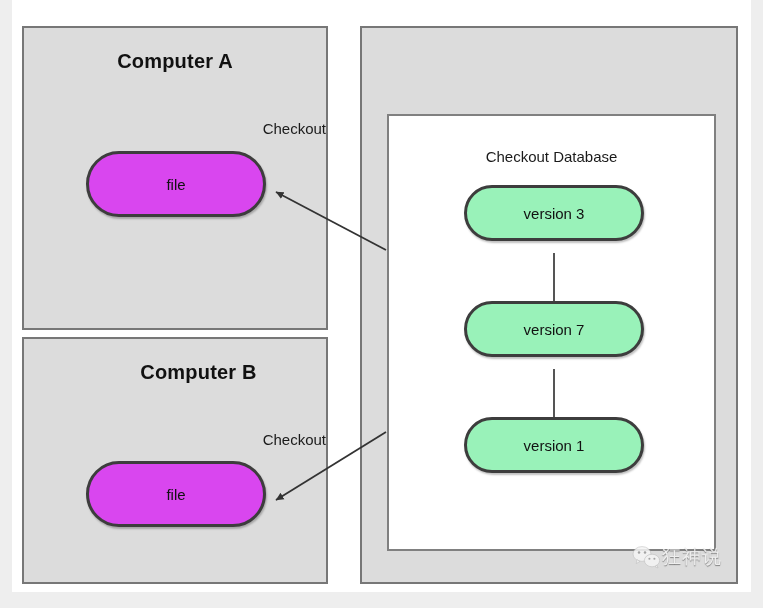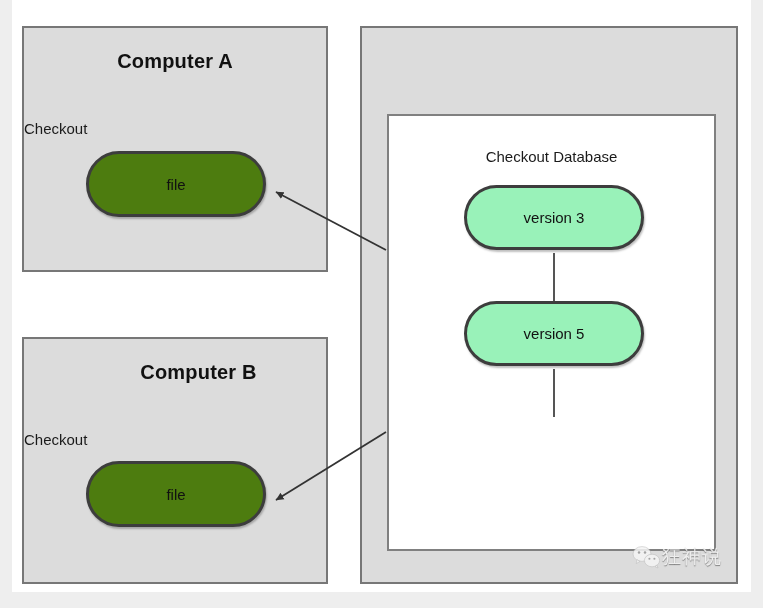--- a/index.html
+++ b/index.html
@@ -43,56 +43,56 @@
     left: 0;
     right: 0;
     text-align: center;
     font-size: 20px;
     font-weight: bold;
     color: #111111;
     letter-spacing: 0.2px;
   }
 
   
-  #computer-a { left: 22px;  top: 26px;  width: 306px; height: 246px; }
+  #computer-a { left: 22px;  top: 26px;  width: 306px; height: 304px; }
   #computer-b { left: 22px;  top: 337px; width: 306px; height: 247px; }
 
   .checkout-label {
     position: absolute;
     left: 0;
     right: 0;
-    text-align: left;
+    text-align: right;
     font-size: 15px;
     color: #1a1a1a;
   }
 
   
   .capsule {
     position: absolute;
     box-sizing: border-box;
     border-radius: 999px;
     display: flex;
     align-items: center;
     justify-content: center;
     font-size: 15px;
     color: #111111;
     box-shadow: 1px 2px 2px rgba(0,0,0,0.25);
   }
   .capsule-file {
-    background: #4d7c0f;
+    background: #d946ef;
     border: 3px solid #3d3d3d;
     width: 180px;
     height: 66px;
     left: 62px;
   }
   .capsule-version {
     background: #99f2b9;
     border: 3px solid #3d3d3d;
     width: 180px;
-    height: 65px;
+    height: 56px;
     left: 75px;
   }
 
   
   #vcs-server { left: 360px; top: 26px; width: 378px; height: 558px; }
 
   .db-box {
     position: absolute;
     left: 25px;
     top: 86px;
@@ -174,25 +174,28 @@
     <div class="db-box">
       <div class="db-title">Checkout Database</div>
 
       <div class="capsule capsule-version" style="top:69px;">
         <span>version 3</span>
       </div>
 
       <div class="connector" style="top:137px; height:48px;"></div>
 
       <div class="capsule capsule-version" style="top:185px;">
-        <span>version 5</span>
+        <span>version 7</span>
       </div>
 
       <div class="connector" style="top:253px; height:48px;"></div>
 
+      <div class="capsule capsule-version" style="top:301px;">
+        <span>version 1</span>
+      </div>
     </div>
 
     <div id="watermark">
       <svg width="30" height="24" viewBox="0 0 30 24">
         <g fill="#f5f5f5" stroke="#b9b9b9" stroke-width="0.6">
           <ellipse cx="10" cy="9" rx="9" ry="7.4"></ellipse>
           <ellipse cx="20" cy="15.5" rx="7.6" ry="6.3"></ellipse>
         </g>
         <polygon points="5,14.6 4.2,18.6 8,16.4" fill="#f5f5f5" stroke="#b9b9b9" stroke-width="0.6"></polygon>
         <polygon points="25,20 26,23 23,21.6" fill="#f5f5f5" stroke="#b9b9b9" stroke-width="0.6"></polygon>

